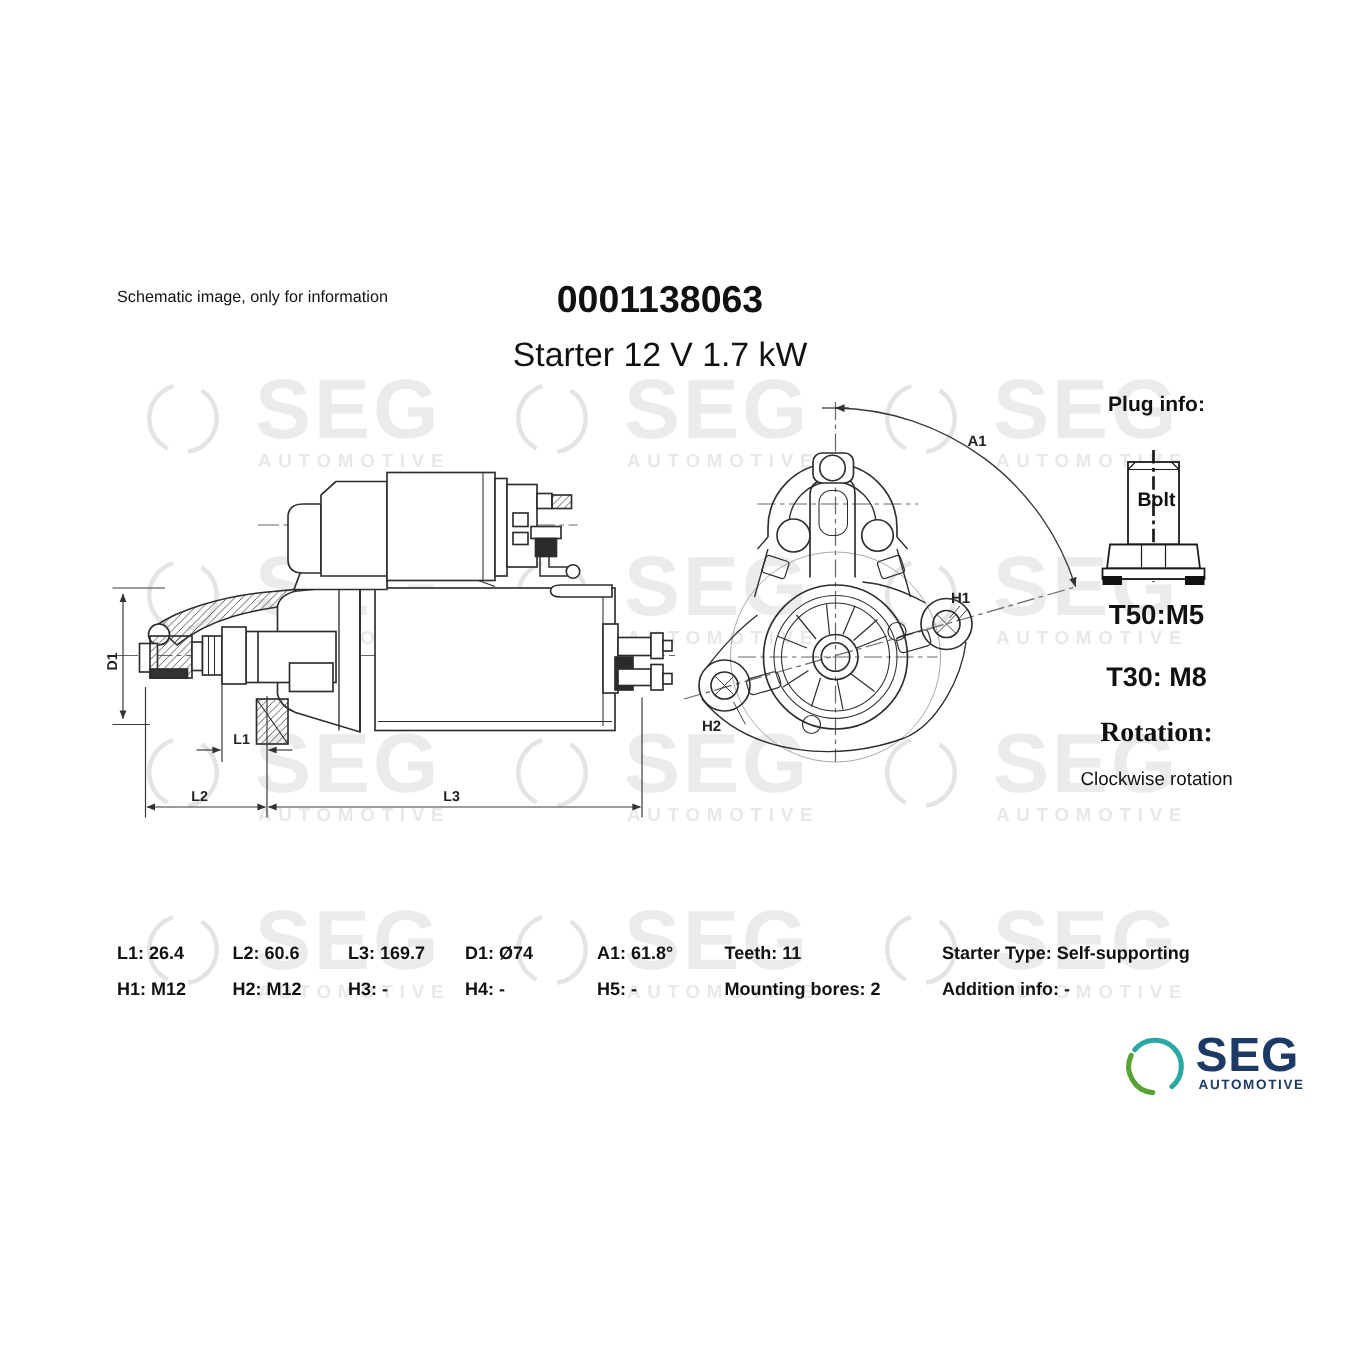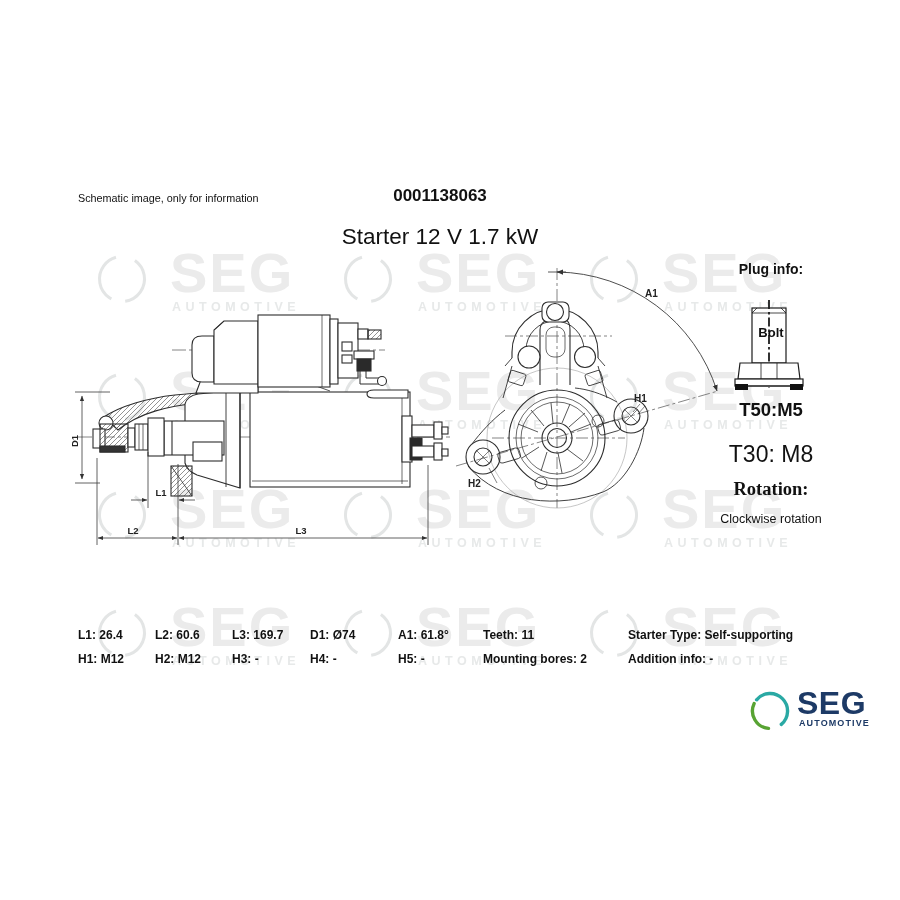--- a/index.html
+++ b/index.html
@@ -14,28 +14,28 @@
     position:absolute;left:74px;top:-8px;font-size:56px;font-weight:700;
     color:#ebebeb;letter-spacing:2px;line-height:56px;
   }
   .wm .wm-sub{
     position:absolute;left:76px;top:47px;font-size:12.5px;font-weight:700;
     color:#e7e9e9;letter-spacing:4.5px;
   }
   
   .note{position:absolute;left:78px;top:192px;font-size:10.8px;font-weight:400;z-index:5;}
   .titleblock{position:absolute;left:250px;top:0;width:380px;text-align:center;z-index:5;}
-  .partno{position:absolute;left:0;top:186px;width:380px;font-size:17px;font-weight:700;}
+  .partno{position:absolute;left:0;top:186px;width:380px;font-size:25px;font-weight:700;}
   .prodtitle{position:absolute;left:0;top:224px;width:380px;font-size:22.5px;font-weight:400;}
   
   .plug{position:absolute;left:713px;top:0;width:116px;text-align:center;z-index:5;}
   .plug-heading{position:absolute;left:0;top:261px;width:116px;font-size:14px;font-weight:700;}
   .plug-type{position:absolute;left:0;top:288px;width:116px;font-size:13px;font-weight:700;margin-top:37px;}
   .plug-t50{position:absolute;left:0;top:399px;width:116px;font-size:18.5px;font-weight:700;}
-  .plug-t30{position:absolute;left:0;top:441px;width:116px;font-size:23px;font-weight:400;}
+  .plug-t30{position:absolute;left:0;top:441px;width:116px;font-size:18px;font-weight:700;}
   .plug-rot{position:absolute;left:0;top:479px;width:116px;font-size:18.5px;font-weight:700;font-family:Liberation Serif, serif;}
   .plug-rotval{position:absolute;left:-6px;top:512px;width:128px;font-size:12.5px;font-weight:400;}
   
   .spec{position:absolute;font-size:12px;font-weight:700;white-space:nowrap;z-index:5;}
   
   .logo{position:absolute;left:0;top:0;z-index:5;}
   .logo-brand{position:absolute;left:797px;top:688px;font-size:32px;font-weight:700;
     color:#1d3a66;letter-spacing:0.5px;line-height:30px;}
   .logo-sub{position:absolute;left:799px;top:718px;font-size:9px;font-weight:700;
     color:#1d3a66;letter-spacing:1.1px;}

